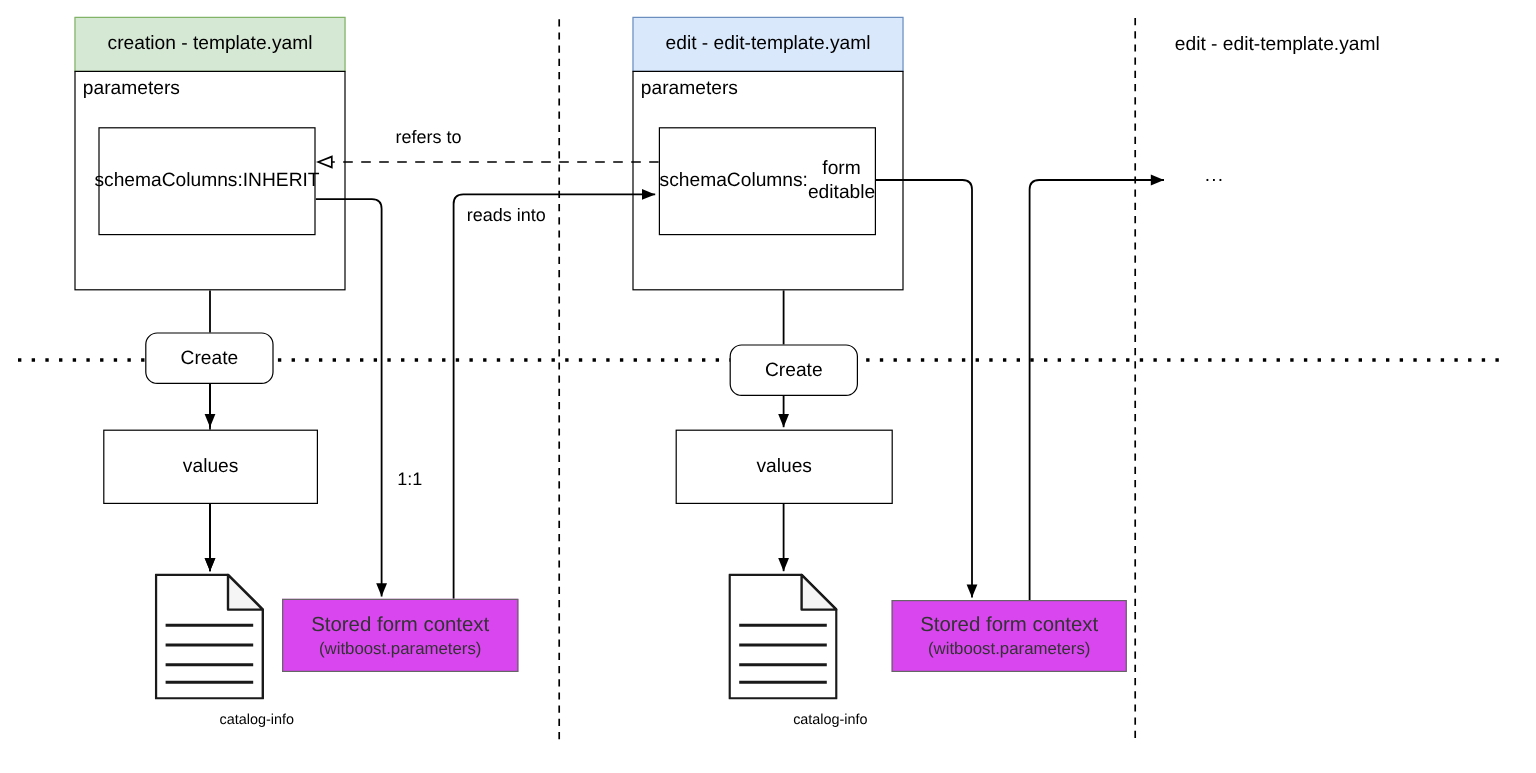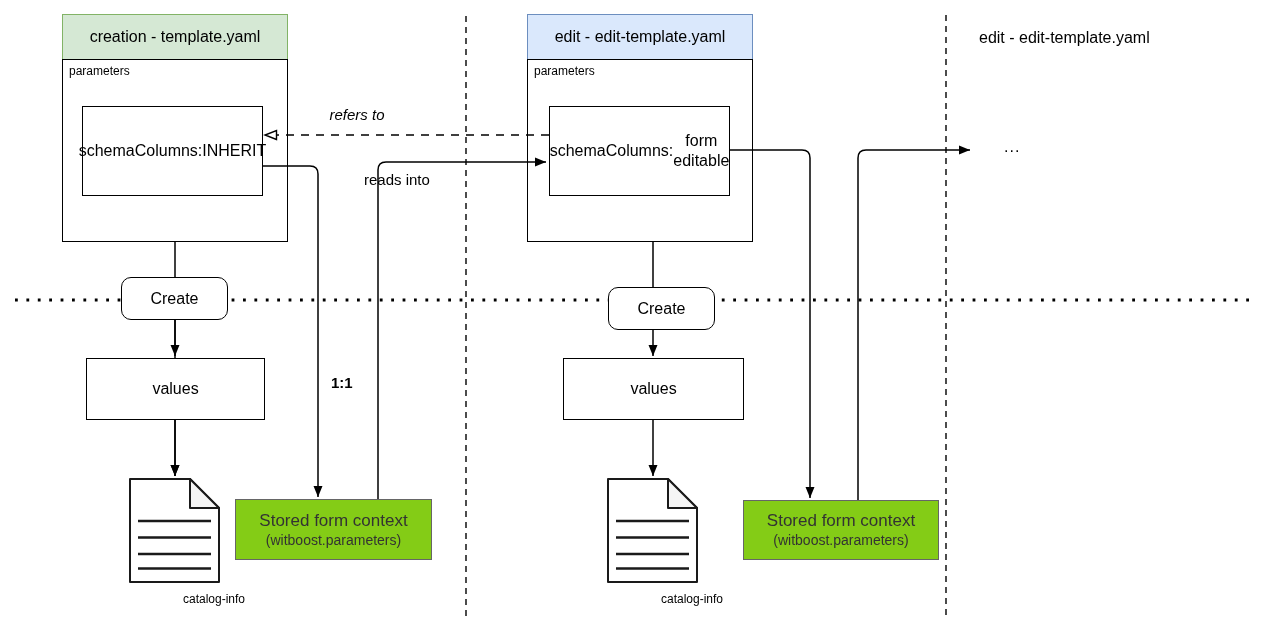--- a/index.html
+++ b/index.html
@@ -13,28 +13,28 @@
   .box {
     position:absolute; box-sizing:border-box; border:1.5px solid #000;
     background:#fff; display:flex; align-items:center; justify-content:center;
     font-size:16px; text-align:center; line-height:1.25;
   }
   .transparent { background:transparent; }
   .header-box { border:1.5px solid #82b366; background:#d5e8d4; }
   .header-box.blue { border-color:#6c8ebf; background:#dae8fc; }
   .rounded { border-radius:10px; }
   .stored {
-    background:#84cc16; border:1.5px solid #666666; color:#333;
+    background:#d946ef; border:1.5px solid #666666; color:#333;
     flex-direction:column; gap:1px;
   }
   .stored .t { font-size:17px; }
   .stored .s { font-size:14px; }
-  .plabel { position:absolute; font-size:12px; }
+  .plabel { position:absolute; font-size:16px; }
   .floating { position:absolute; font-size:15px; white-space:nowrap; }
-  .italic { font-style:italic; }
+  .italic { }
   .doc { position:absolute; }
   .doc-label { position:absolute; font-size:12px; text-align:right; width:140px; }
   .col { display:flex; align-items:center; }
 </style>
 </head>
 <body>
 
 <div id="canvas">
 
   <svg id="wires" viewBox="0 0 1280 644" xmlns="http://www.w3.org/2000/svg">
@@ -124,18 +124,18 @@
     <path d="M9,43 H82 M9,59.5 H82 M9,76 H82 M9,90.5 H82" stroke="#1a1a1a" stroke-width="2.4"></path>
   </svg>
   <div class="doc-label" style="left:583px; top:592px;">catalog-info</div>
 
   <div class="box stored" style="left:743px; top:500px; width:196px; height:60px;">
     <span class="t">Stored form context</span>
     <span class="s">(witboost.parameters)</span>
   </div>
 
   <div class="floating italic" style="left:307px; top:106px; width:100px; text-align:center;">refers to</div>
-  <div class="floating" style="left:364px; top:171px;text-align:center;">reads into</div>
-  <div class="floating" style="left:331px; top:374px;font-weight:bold;">1:1</div>
+  <div class="floating" style="left:389px; top:171px;text-align:center;">reads into</div>
+  <div class="floating" style="left:331px; top:391px;">1:1</div>
   <div class="floating" style="left:979px; top:29px; font-size:16px;">edit - edit-template.yaml</div>
   <div class="floating" style="left:1004px; top:138px; font-size:16px; letter-spacing:1px;">...</div>
 
 </div>
 
 </body></html>

